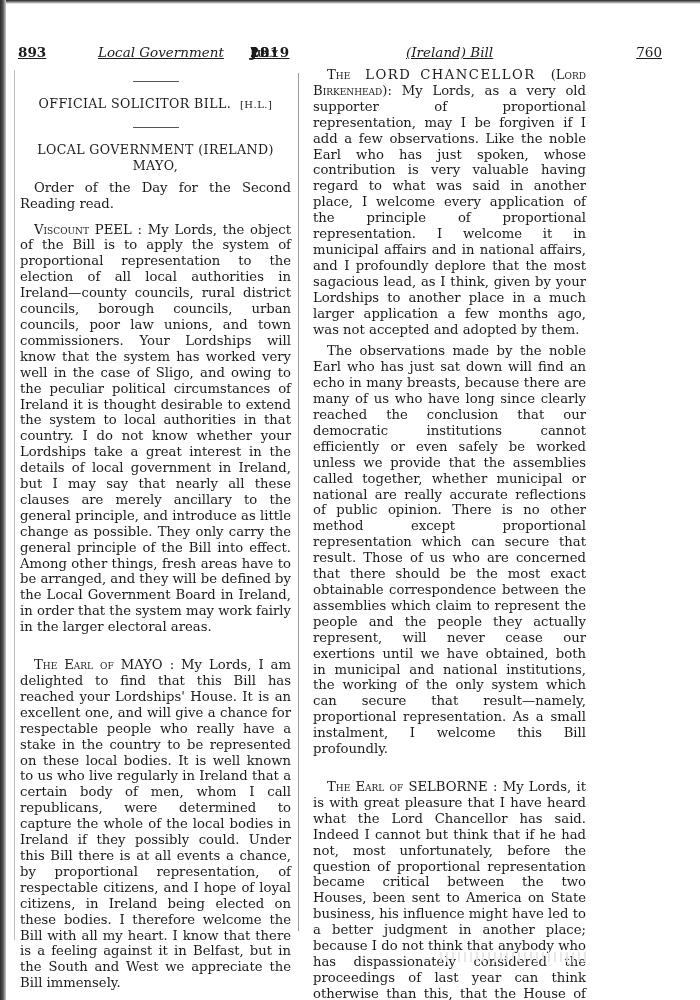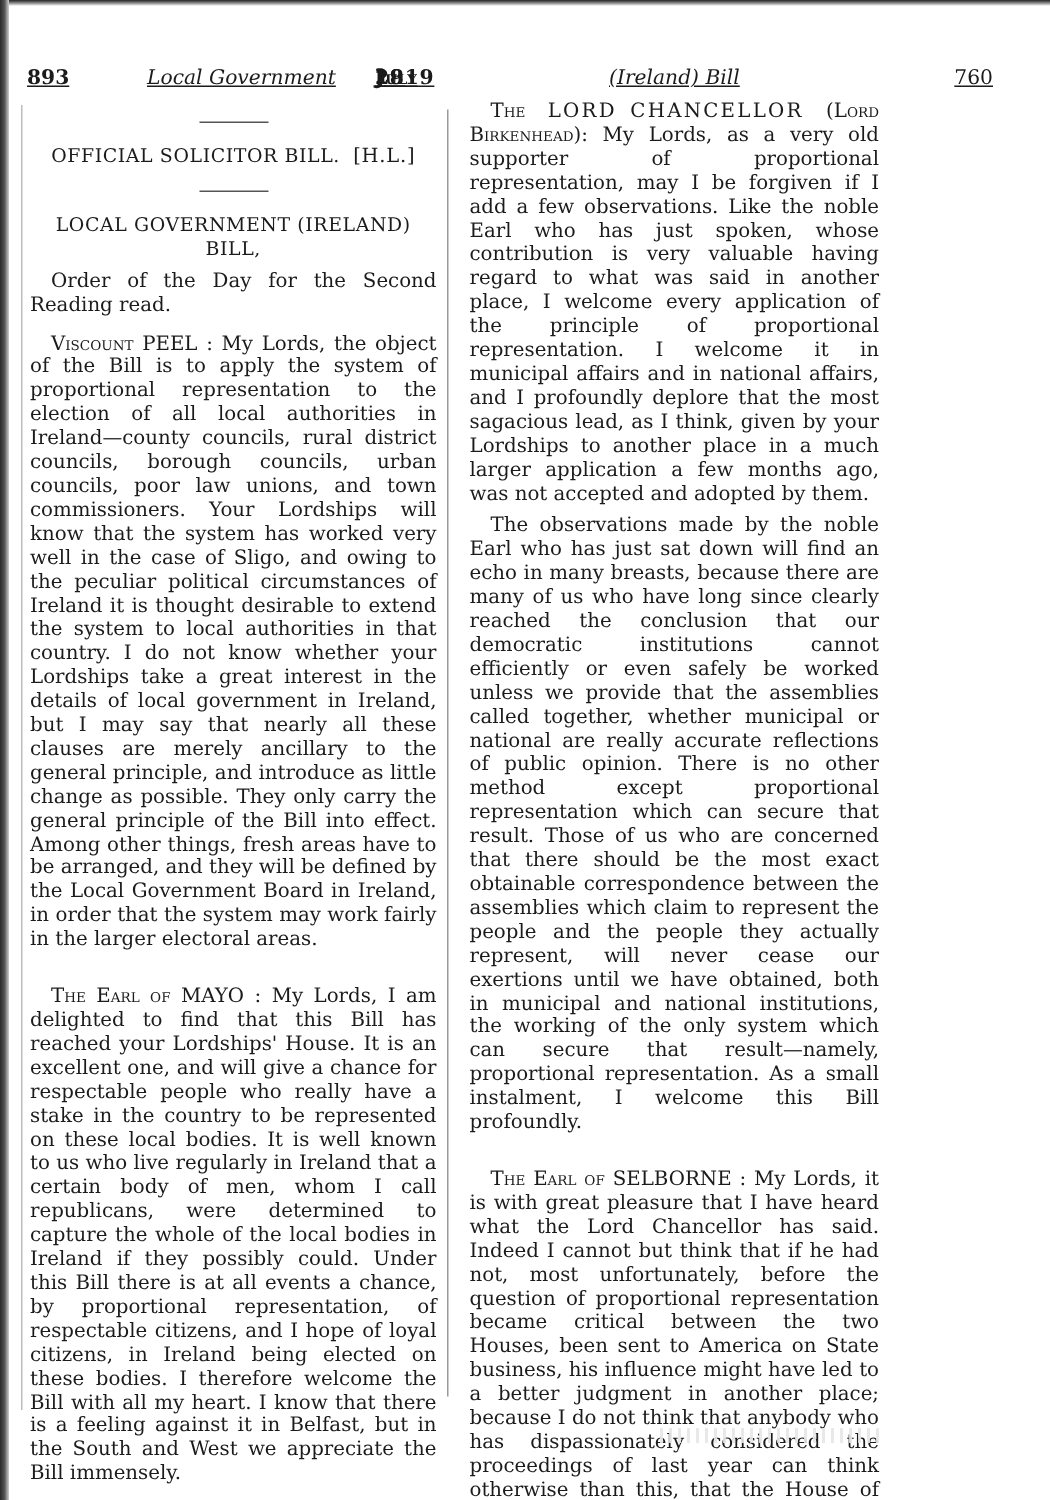--- a/index.html
+++ b/index.html
@@ -50,21 +50,21 @@
   .col p.ind { text-indent: 14px; }
   .gap { height: 10px; }
   .gap-sm { height: 6px; }
   .rule {
     width: 46px; height: 1px; background: #555; margin: 14px auto 14px auto;
   }
   .section-title {
     text-align: center; font-size: 12.6px; letter-spacing: 0.4px;
     margin: 0;
   }
-  .section-title .hl { font-size: 13px; letter-spacing: 0.5px; }
+  .section-title .hl { font-size: 10px; letter-spacing: 0.5px; }
   .sc { font-variant: small-caps; }
   .it { font-style: italic; }
   sup { font-size: 8px; line-height: 0; vertical-align: super; }
 
   .smudge {
     position: absolute; left: 440px; top: 952px; width: 150px; height: 10px;
     background: repeating-linear-gradient(90deg, #e6e6e6 0 2px, transparent 2px 6px);
     opacity: 0.9;
   }
 </style>
@@ -92,21 +92,21 @@
 <div class="divider"></div>
 
 <div class="col col-left">
 
   <div class="rule"></div>
 
   <p class="section-title"><span>OFFICIAL SOLICITOR BILL.</span>&nbsp; <span class="hl">[H.L.]</span></p>
 
   <div class="rule"></div>
 
-  <p class="section-title">LOCAL GOVERNMENT (IRELAND) BILL,</p>
+  <p class="section-title">LOCAL GOVERNMENT (IRELAND) MAYO,</p>
   <div class="gap-sm"></div>
   <p class="ind">Order of the Day for the Second Reading read.</p>
   <div class="gap"></div>
 
   <p class="ind"><span class="sc">Viscount PEEL</span><span> : </span><span>My Lords, the object of the Bill is to apply the system of proportional representation to the election of all local authorities in Ireland—county councils, rural district councils, borough councils, urban councils, poor law unions, and town commissioners. Your Lordships will know that the system has worked very well in the case of Sligo, and owing to the peculiar political circumstances of Ireland it is thought desirable to extend the system to local authorities in that country. I do not know whether your Lordships take a great interest in the details of local government in Ireland, but I may say that nearly all these clauses are merely ancillary to the general principle, and introduce as little change as possible. They only carry the general principle of the Bill into effect. Among other things, fresh areas have to be arranged, and they will be defined by the Local Government Board in Ireland, in order that the system may work fairly in the larger electoral areas.</span></p>
   <div class="gap"></div>
 
 
   <div class="rule" style="margin:12px 0 12px 0;width:0;height:0;"></div>
 

